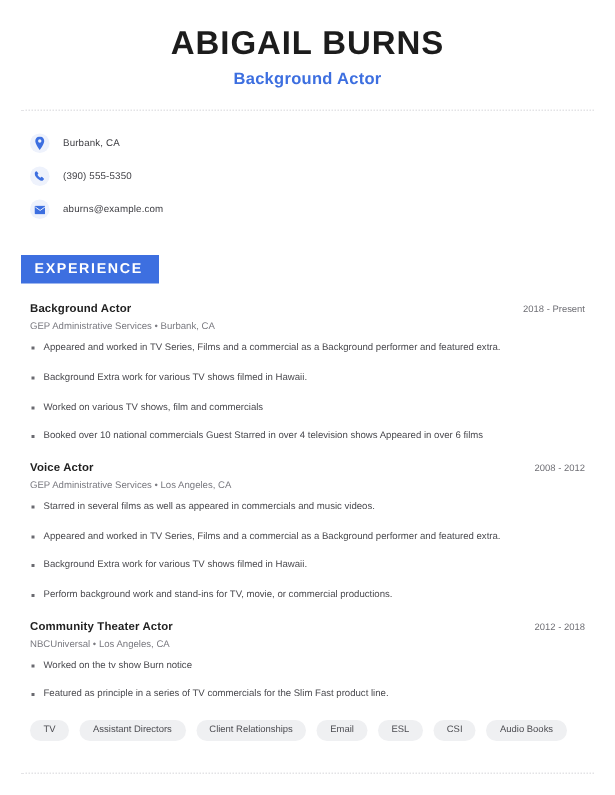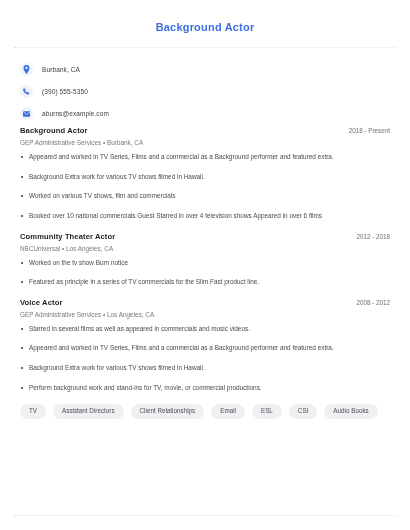--- a/index.html
+++ b/index.html
@@ -160,20 +160,21 @@
     bottom: 14px;
     border-top: 1px dotted #e3e3e6;
   }
 </style>
 </head>
 <body>
 
 <div class="resume">
 
   <div class="header">
+    <div class="full-name">ABIGAIL BURNS</div>
     <div class="job-title">Background Actor</div>
   </div>
 
   <hr class="divider">
 
   <div class="contact">
 
     <div class="contact-row">
       <span class="contact-icon">
         <svg width="7" height="9" viewBox="0 0 12 16">
@@ -198,59 +199,60 @@
           <rect x="0" y="0" width="16" height="12" rx="1.4" fill="#3d6fe0"></rect>
           <path d="M1.2 1.8L8 6.6l6.8-4.8" stroke="#ffffff" stroke-width="1.3" fill="none"></path>
         </svg>
       </span>
       <span class="contact-text">aburns@example.com</span>
     </div>
 
   </div>
 
   <div class="section">
+    <div class="section-title">EXPERIENCE</div>
 
     <div id="experience-list">
         <div class="job">
           <div class="job-head">
             <div class="job-role">Background Actor</div>
             <div class="job-dates">2018 - Present</div>
           </div>
           <div class="job-company">GEP Administrative Services • Burbank, CA</div>
           <ul class="bullets">
             <li class="bullet">Appeared and worked in TV Series, Films and a commercial as a Background performer and featured extra.</li>
             <li class="bullet">Background Extra work for various TV shows filmed in Hawaii.</li>
             <li class="bullet">Worked on various TV shows, film and commercials</li>
             <li class="bullet">Booked over 10 national commercials Guest Starred in over 4 television shows Appeared in over 6 films</li>
           </ul>
         </div>
         <div class="job">
           <div class="job-head">
-            <div class="job-role">Community Theater Actor</div>
-            <div class="job-dates">2012 - 2018</div>
-          </div>
-          <div class="job-company">NBCUniversal • Los Angeles, CA</div>
-          <ul class="bullets">
-            <li class="bullet">Worked on the tv show Burn notice</li>
-            <li class="bullet">Featured as principle in a series of TV commercials for the Slim Fast product line.</li>
-          </ul>
-        </div>
-        <div class="job">
-          <div class="job-head">
             <div class="job-role">Voice Actor</div>
             <div class="job-dates">2008 - 2012</div>
           </div>
           <div class="job-company">GEP Administrative Services • Los Angeles, CA</div>
           <ul class="bullets">
             <li class="bullet">Starred in several films as well as appeared in commercials and music videos.</li>
             <li class="bullet">Appeared and worked in TV Series, Films and a commercial as a Background performer and featured extra.</li>
             <li class="bullet">Background Extra work for various TV shows filmed in Hawaii.</li>
             <li class="bullet">Perform background work and stand-ins for TV, movie, or commercial productions.</li>
           </ul>
         </div>
+        <div class="job">
+          <div class="job-head">
+            <div class="job-role">Community Theater Actor</div>
+            <div class="job-dates">2012 - 2018</div>
+          </div>
+          <div class="job-company">NBCUniversal • Los Angeles, CA</div>
+          <ul class="bullets">
+            <li class="bullet">Worked on the tv show Burn notice</li>
+            <li class="bullet">Featured as principle in a series of TV commercials for the Slim Fast product line.</li>
+          </ul>
+        </div>
       </div>
   </div>
 
   <div class="section">
     <div class="skills-wrap" id="skills-list">
         <span class="skill-tag">TV</span>
         <span class="skill-tag">Assistant Directors</span>
         <span class="skill-tag">Client Relationships</span>
         <span class="skill-tag">Email</span>
         <span class="skill-tag">ESL</span>

